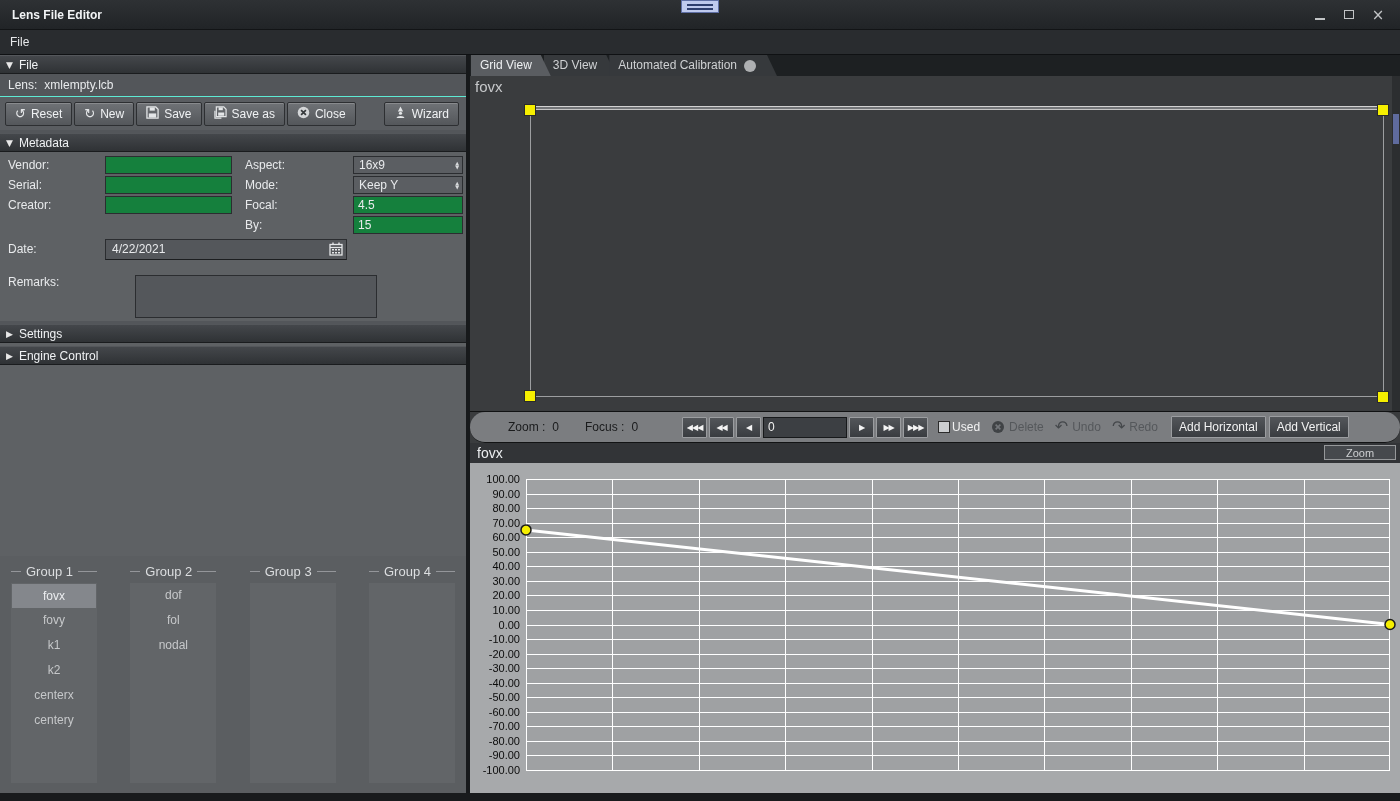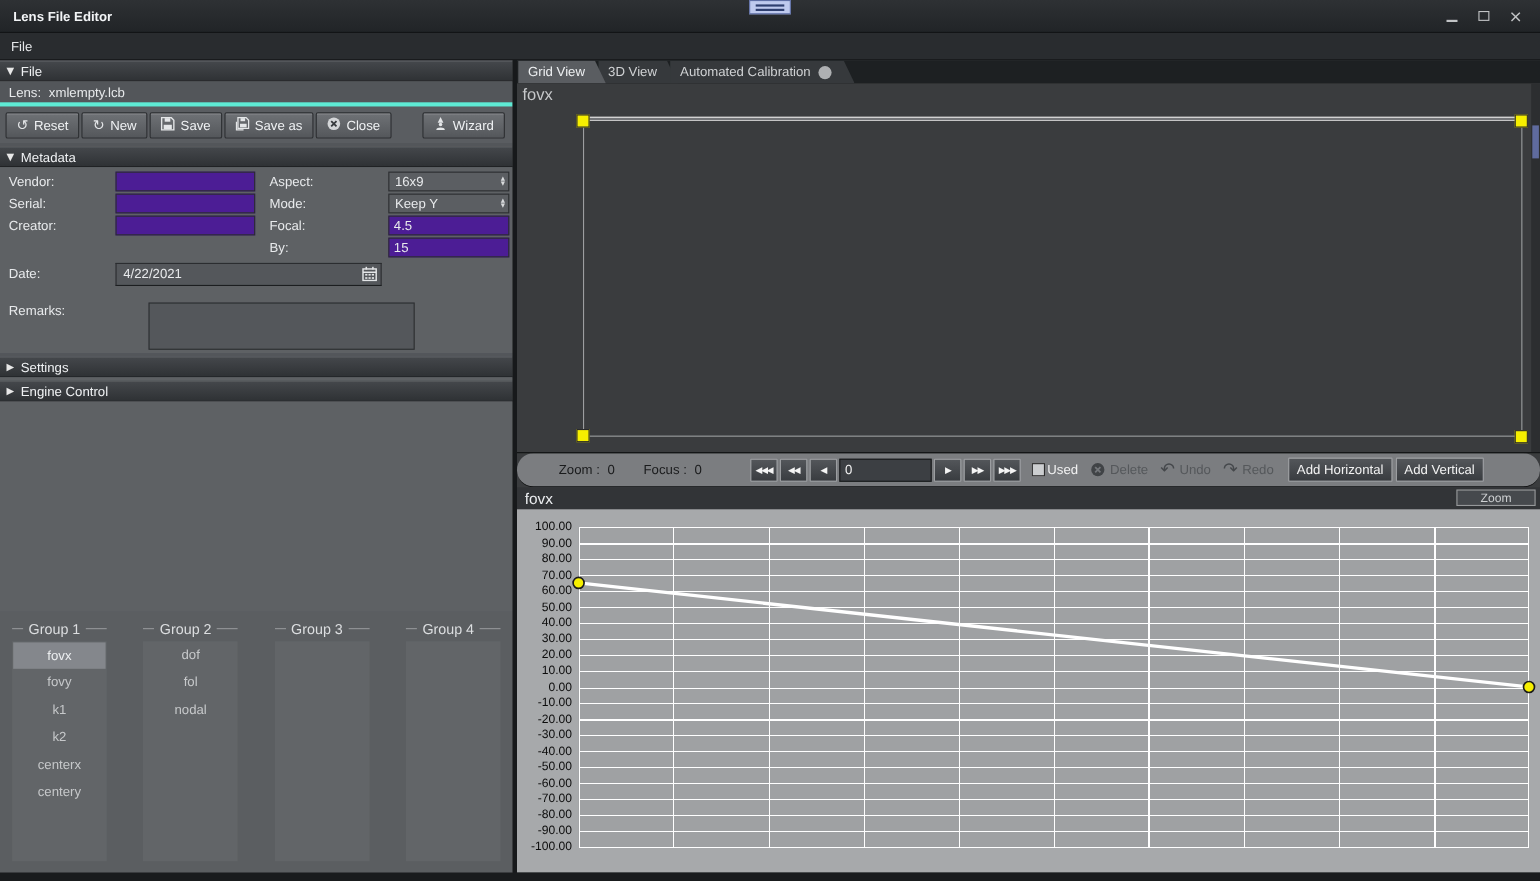--- a/index.html
+++ b/index.html
@@ -27,34 +27,34 @@
   .bottom-strip { height:8px; background:#191b1d; }
 
   
   .section-header { height:19px; flex:0 0 19px; background:linear-gradient(#44474b,#2f3235); border-top:1px solid #54575b; border-bottom:1px solid #1a1c1e; display:flex; align-items:center; padding-left:6px; font-size:12px; color:#f0f2f4; gap:6px; cursor:pointer; }
   .tri { font-family:"DejaVu Sans",sans-serif; font-size:9px; color:#e8e8e8; }
   .tri-down::before { content:"▼"; }
   .tri-right::before { content:"▶"; }
   .gap3 { height:3px; background:#53565a; }
 
   
-  .lens-row { height:23px; background:#53565a; display:flex; align-items:center; padding-left:8px; font-size:12px; gap:7px; border-bottom:4px solid #5eead4; }
+  .lens-row { height:23px; background:#53565a; display:flex; align-items:center; padding-left:8px; font-size:12px; gap:7px; border-bottom:1px solid #5eead4; }
   .file-buttons { height:33px; background:#5a5d61; display:flex; align-items:center; padding:0 5px; }
   .btn { height:24px; display:inline-flex; align-items:center; gap:5px; padding:0 9px; background:linear-gradient(#6f7276,#54575b); border:1px solid #2d2f32; border-radius:2px; font-size:12px; color:#f0f2f4; margin-right:2px; box-shadow:inset 0 1px 0 rgba(255,255,255,.18); cursor:pointer; white-space:nowrap; }
   .btn .gly { font-family:"DejaVu Sans",sans-serif; font-size:13px; line-height:1; color:#e4e6e8; }
   .wizard-gap { width:42px; }
 
   
   .meta-body { background:#5e6164; padding-top:3px; }
   .meta-row { display:flex; align-items:center; height:20px; font-size:12px; }
   .lbl { color:#e8eaec; }
   .l1 { width:105px; padding-left:8px; }
   .l2 { width:121px; padding-left:13px; }
   .sp1 { width:232px; }
-  .txt { width:127px; height:18px; background:#4c1d95; border:1px solid #2b2d30; color:#e8eaec; font-size:12px; padding:0 4px; font-family:inherit; }
+  .txt { width:127px; height:18px; background:#15803d; border:1px solid #2b2d30; color:#e8eaec; font-size:12px; padding:0 4px; font-family:inherit; }
   .num { width:110px; }
   .dropdown { position:relative; width:110px; height:18px; background:#5b5e62; border:1px solid #2b2d30; display:flex; align-items:center; padding-left:5px; font-size:12px; cursor:pointer; }
   .spinner { position:absolute; right:3px; top:0; bottom:0; display:flex; flex-direction:column; justify-content:center; font-family:"DejaVu Sans",sans-serif; font-size:5px; line-height:4px; color:#d8dadc; }
   .spinner i::before { content:"▲"; font-style:normal; }
   .spinner b::before { content:"▼"; font-style:normal; font-weight:normal; }
   .date-row { height:24px; margin-top:2px; align-items:center; }
   .date-wrap { position:relative; width:242px; }
   .date-input { width:242px; height:21px; background:#54575b; border:1px solid #2b2d30; border-bottom-color:#1c1e20; color:#e8eaec; font-size:12px; padding:0 22px 0 6px; font-family:inherit; }
   .cal { position:absolute; right:4px; top:3px; cursor:pointer; }
   .remarks-row { align-items:flex-start; height:auto; margin-top:14px; padding-bottom:3px;gap:30px; }

